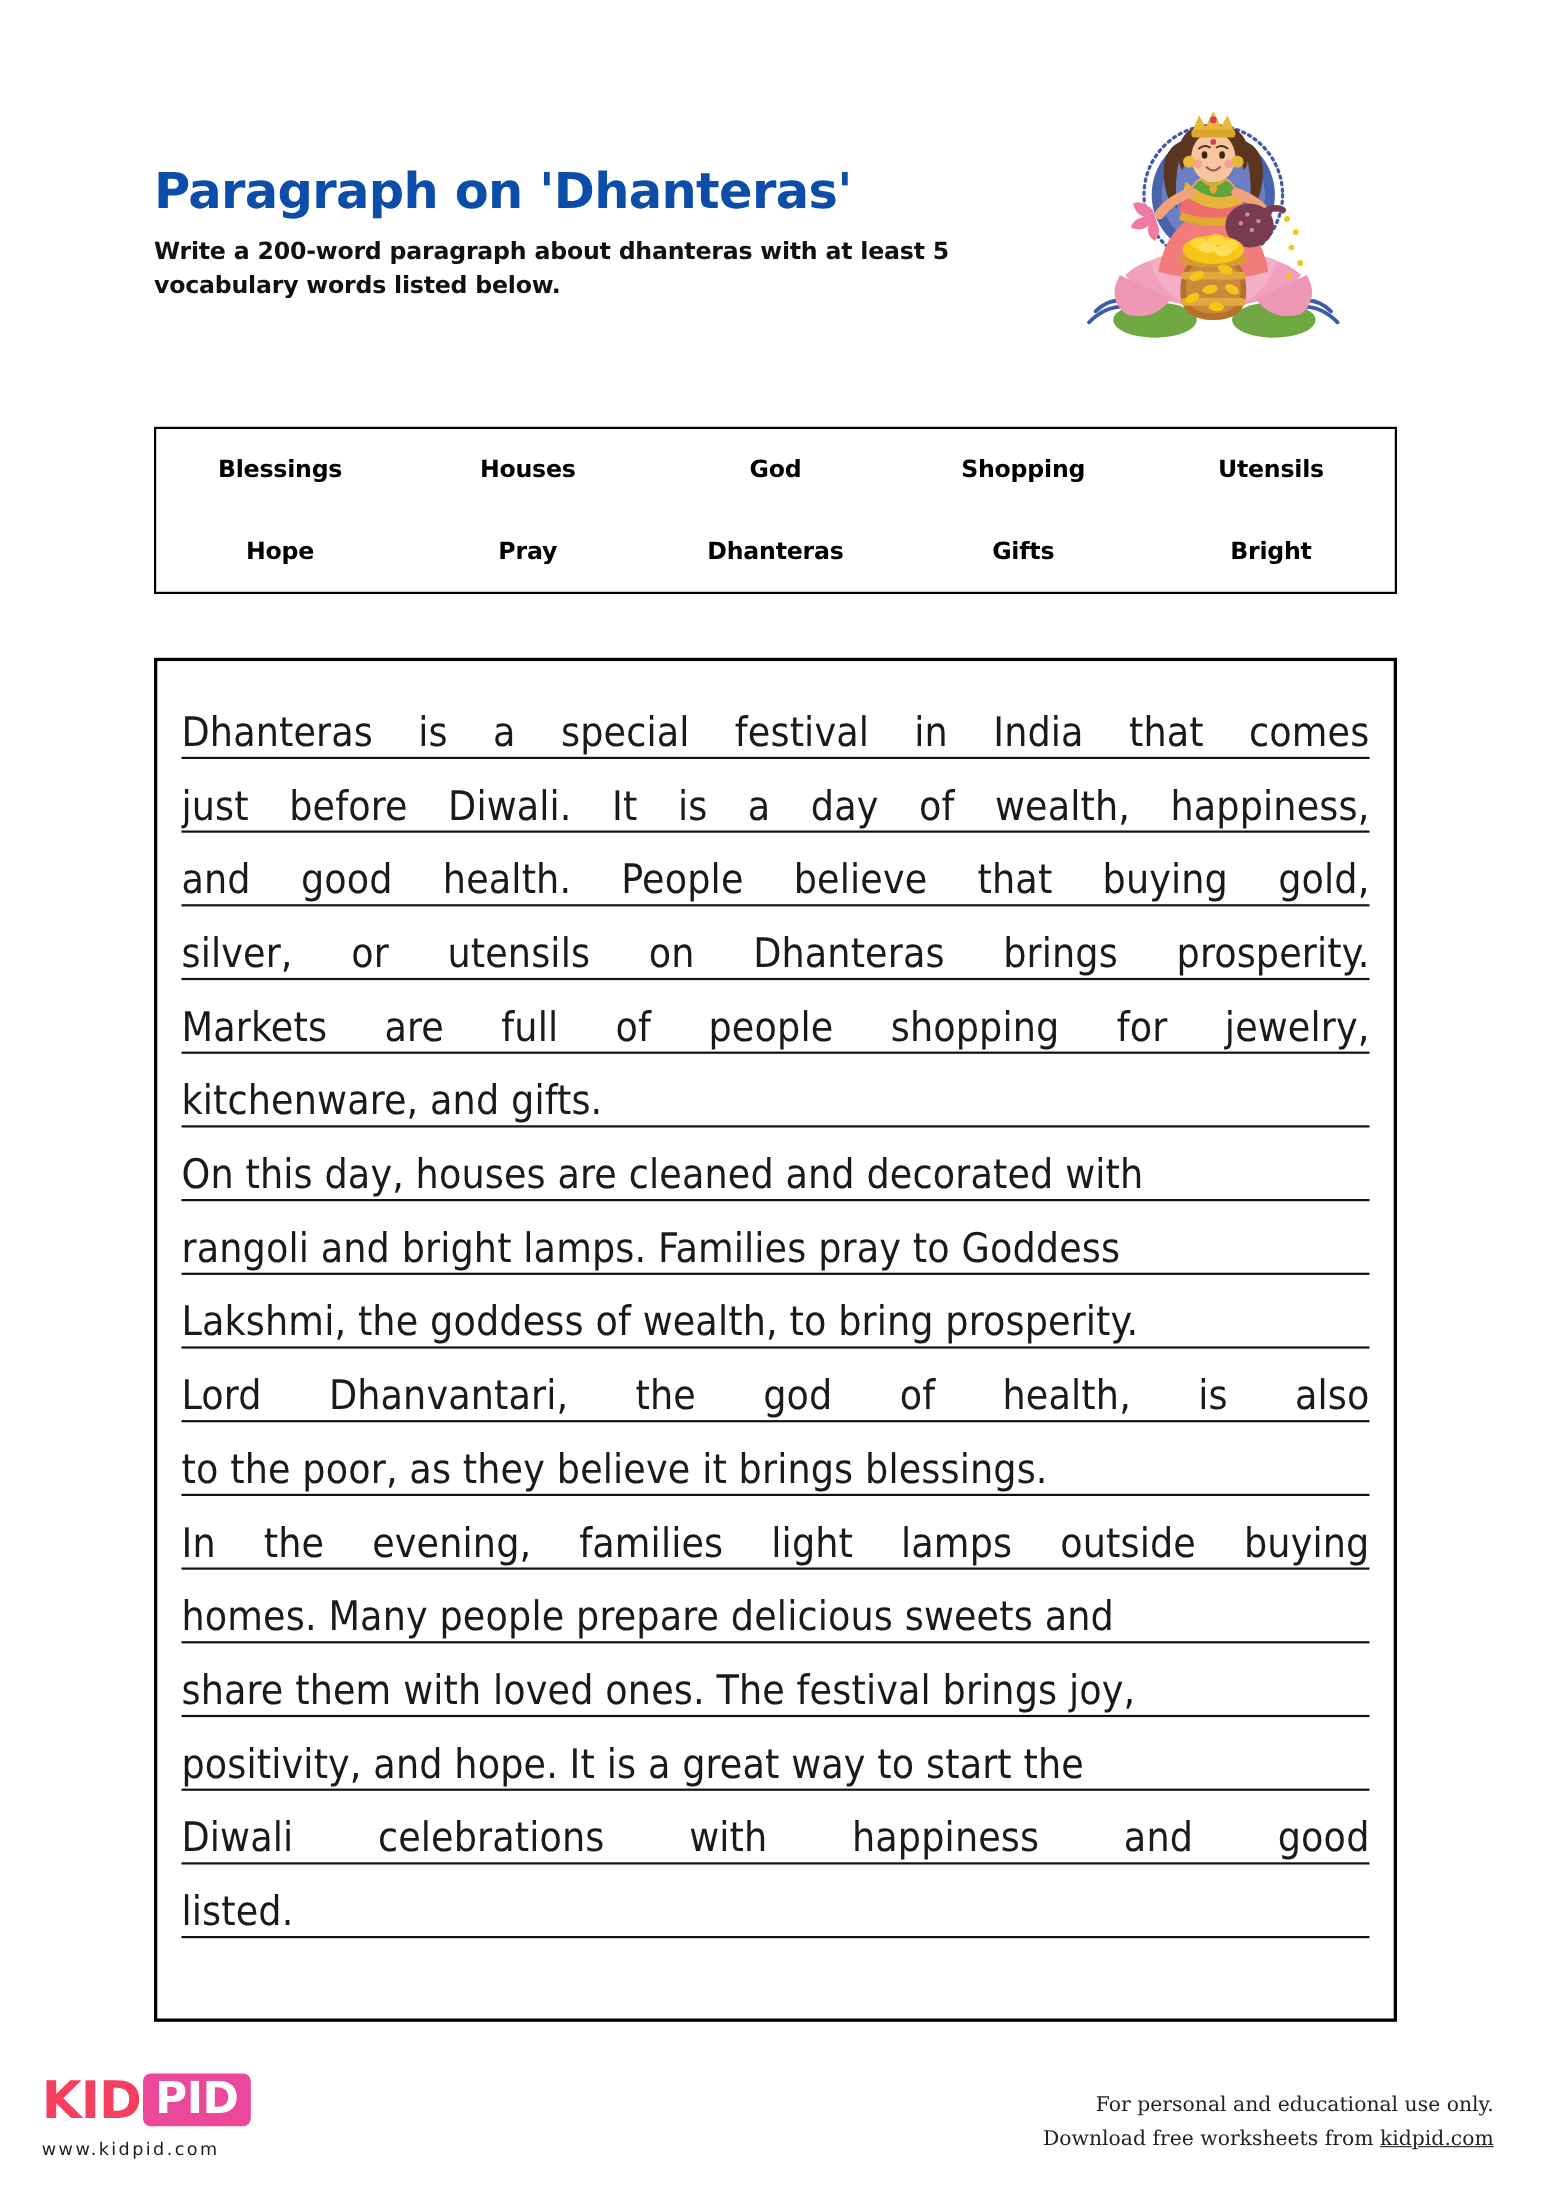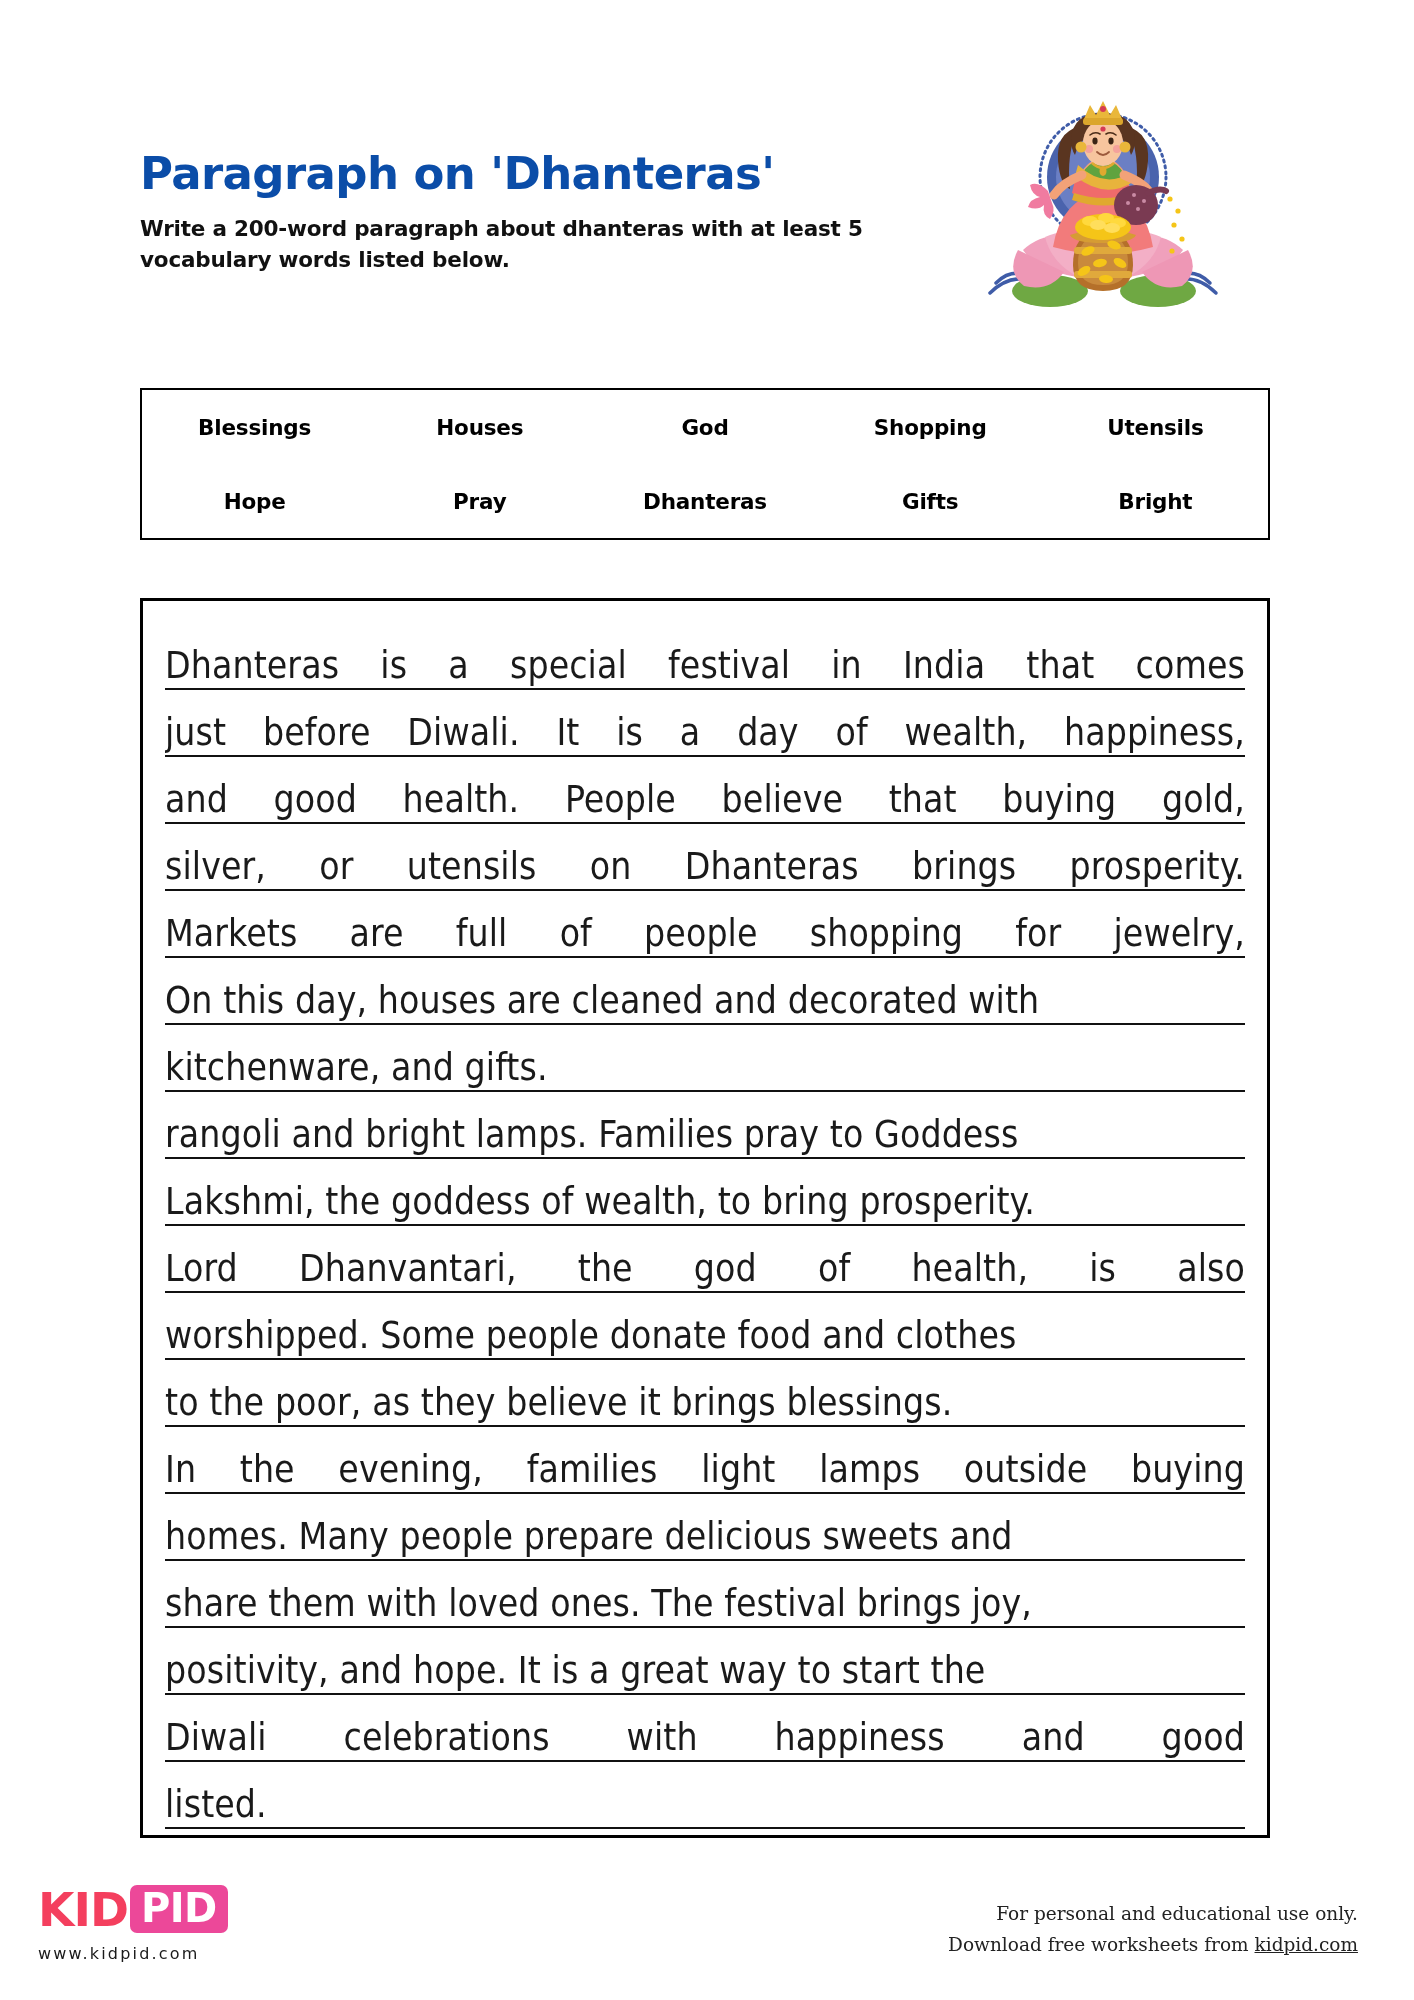--- a/index.html
+++ b/index.html
@@ -361,35 +361,34 @@
         <div class="wline justify">
           <span>Markets</span>
           <span>are</span>
           <span>full</span>
           <span>of</span>
           <span>people</span>
           <span>shopping</span>
           <span>for</span>
           <span>jewelry,</span>
         </div>
+        <div class="wline">kitchenware, and gifts.</div>
         <div class="wline">On this day, houses are cleaned and decorated with</div>
-        <div class="wline">kitchenware, and gifts.</div>
         <div class="wline">rangoli and bright lamps. Families pray to Goddess</div>
         <div class="wline">Lakshmi, the goddess of wealth, to bring prosperity.</div>
         <div class="wline justify">
           <span>Lord</span>
           <span>Dhanvantari,</span>
           <span>the</span>
           <span>god</span>
           <span>of</span>
           <span>health,</span>
           <span>is</span>
           <span>also</span>
         </div>
-        <div class="wline">worshipped. Some people donate food and clothes</div>
         <div class="wline">to the poor, as they believe it brings blessings.</div>
         <div class="wline justify">
           <span>In</span>
           <span>the</span>
           <span>evening,</span>
           <span>families</span>
           <span>light</span>
           <span>lamps</span>
           <span>outside</span>
           <span>buying</span>

